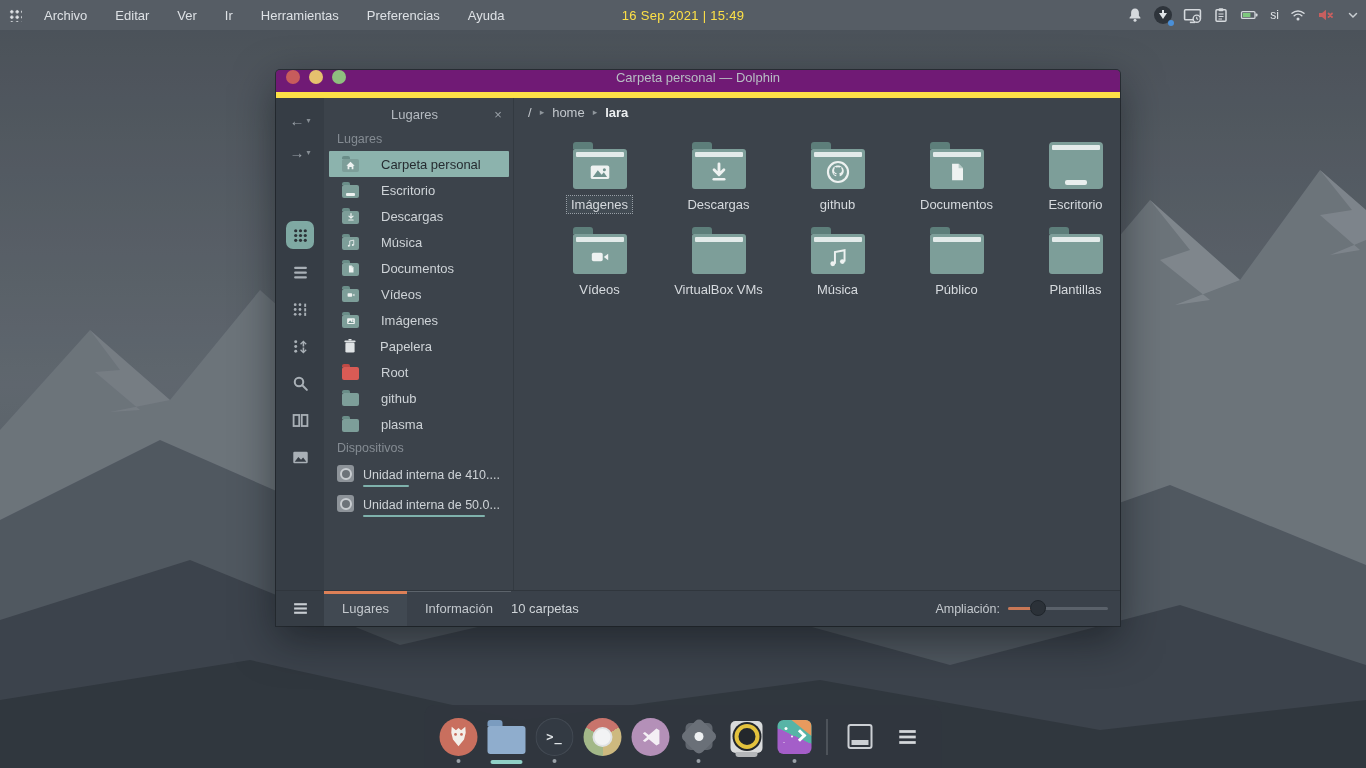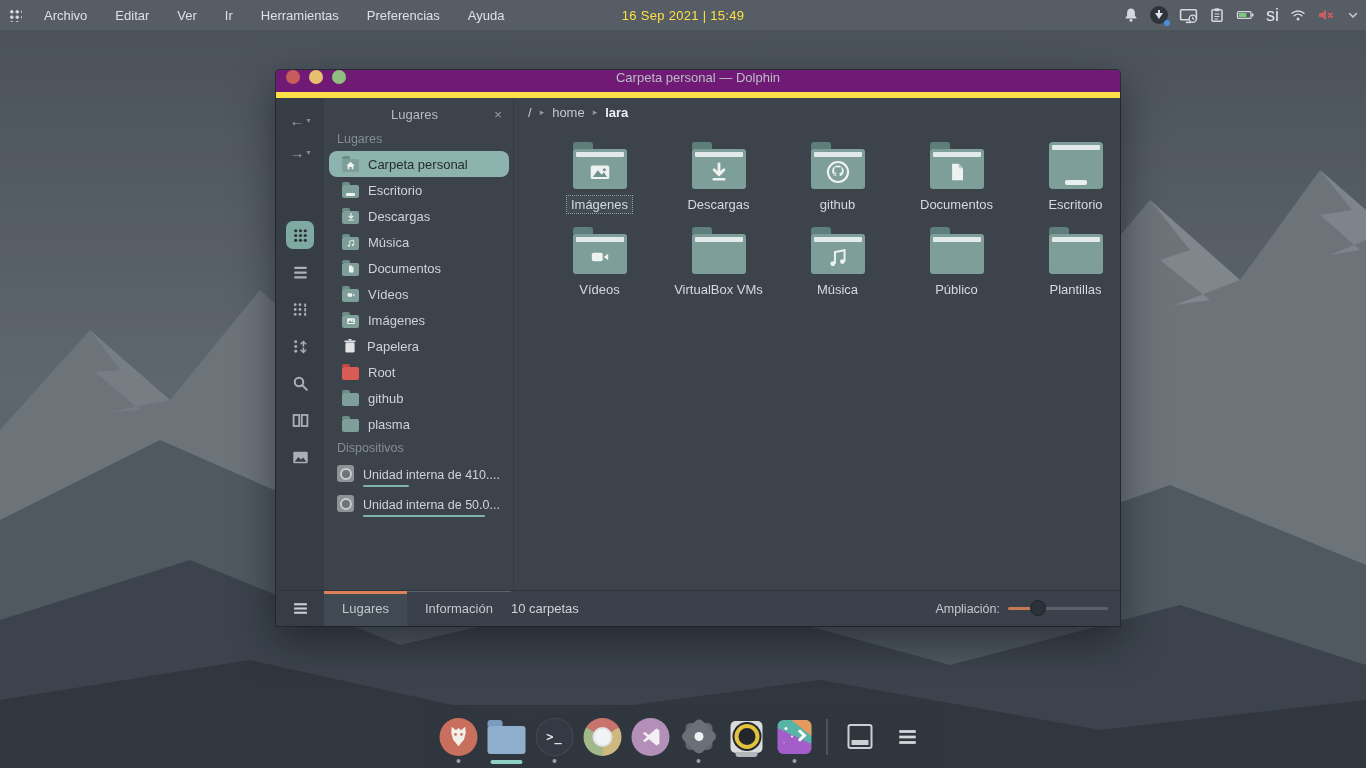--- a/index.html
+++ b/index.html
@@ -8,21 +8,21 @@
 
   
   .topbar { position:absolute; top:0; left:0; width:1366px; height:30px; background:#565d65; display:flex; align-items:center; color:#dde1e5; font-size:13px; z-index:50; }
   .launcher { width:30px; height:30px; display:flex; align-items:center; justify-content:center; }
   .dotgrid { width:13px; height:13px; background:
       radial-gradient(circle, #e3e6e9 1.4px, transparent 1.6px) 0 0 / 5.5px 5.5px repeat; }
   .menu-item { padding:0 14px; height:30px; display:flex; align-items:center; cursor:default; }
   .clock { position:absolute; left:50%; transform:translateX(-50%); color:#fde047; letter-spacing:.3px; }
   .tray { position:absolute; right:6px; top:0; height:30px; display:flex; align-items:center; gap:11px; }
   .tray svg { display:block; }
-  .tray-text { font-size:18px; color:#e0e4e7; }
+  .tray-text { font-size:12px; color:#e0e4e7; }
   .dlwrap { position:relative; width:18px; height:18px; background:#2e343b; border-radius:50%; display:flex; align-items:center; justify-content:center; }
   .dlwrap .arrow { width:0; height:0; border-left:4px solid transparent; border-right:4px solid transparent; border-top:6px solid #dfe3e6; margin-top:1px; }
   .dlwrap .stem { position:absolute; top:4px; width:2px; height:4px; background:#dfe3e6; }
   .dlwrap .badge { position:absolute; right:-2px; bottom:-2px; width:6px; height:6px; border-radius:50%; background:#4a90d9; }
 
   
   .window { position:absolute; left:276px; top:70px; width:844px; height:556px; background:#3c434b; border-radius:4px 4px 0 0; box-shadow:0 14px 42px rgba(10,14,18,.5), 0 0 0 1px #2b3137; z-index:20; display:flex; flex-direction:column; }
   .titlebar { height:28px; background:#701a75; border-radius:4px 4px 0 0; display:flex; align-items:flex-start; position:relative; border-bottom:6px solid #fde047; }
   .tl-btns { display:flex; gap:9px; margin-left:10px; }
   .tl-btn { width:14px; height:14px; border-radius:50%; }
@@ -40,21 +40,21 @@
   .tbtn.active { background:#7fa9a3; color:#2c3237; }
   .tbtn svg { display:block; }
 
   
   .placescol { width:190px; border-right:1px solid #333a41; display:flex; flex-direction:column; padding-top:2px; }
   .panel-head { height:28px; display:flex; align-items:center; padding:0 8px 0 14px; }
   .panel-head .ptitle { flex:1; text-align:center; font-size:13px; color:#b5bbc1; }
   .panel-head .pclose { color:#9aa1a8; font-size:13px; width:14px; text-align:center; }
   .sect { font-size:12.5px; color:#858c93; padding:4px 0 5px 13px; }
   .sect.dev { margin-top:0; }
-  .pitem { height:26px; display:flex; align-items:center; gap:9px; padding:0 6px 0 13px; margin:0 4px 0 5px; font-size:13px; color:#ced3d7; border-radius:8px; }
+  .pitem { height:26px; display:flex; align-items:center; gap:22px; padding:0 6px 0 13px; margin:0 4px 0 5px; font-size:13px; color:#ced3d7; border-radius:1px; }
   .pitem.selected { background:#8cb3ad; color:#262c31; }
   .mini-folder { position:relative; width:17px; height:13px; background:#7d9e99; border-radius:2px; flex:0 0 auto; margin-top:2px; display:flex; align-items:center; justify-content:center; }
   .mini-folder::before { content:""; position:absolute; top:-3px; left:0; width:8px; height:3px; background:#6a8d88; border-radius:2px 2px 0 0; }
   .mini-folder.desk::after { content:""; position:absolute; bottom:2px; left:4px; right:4px; height:3px; background:#eef2f1; border-radius:1px; }
   .mini-folder.red { background:#d95b55; } .mini-folder.red::before { background:#bf4a45; }
   .mini-folder svg { display:block; }
   .trash-ic, .drive-ic { flex:0 0 auto; }
   .drive-ic { width:17px; height:17px; background:#8d9399; border-radius:3px; display:flex; align-items:center; justify-content:center; }
   .drive-ic::after { content:""; width:8px; height:8px; border-radius:50%; border:2px solid #c8ccd0; background:#6d7379; }
   .devitem { display:flex; gap:9px; padding:5px 6px 3px 13px; align-items:flex-start; }

